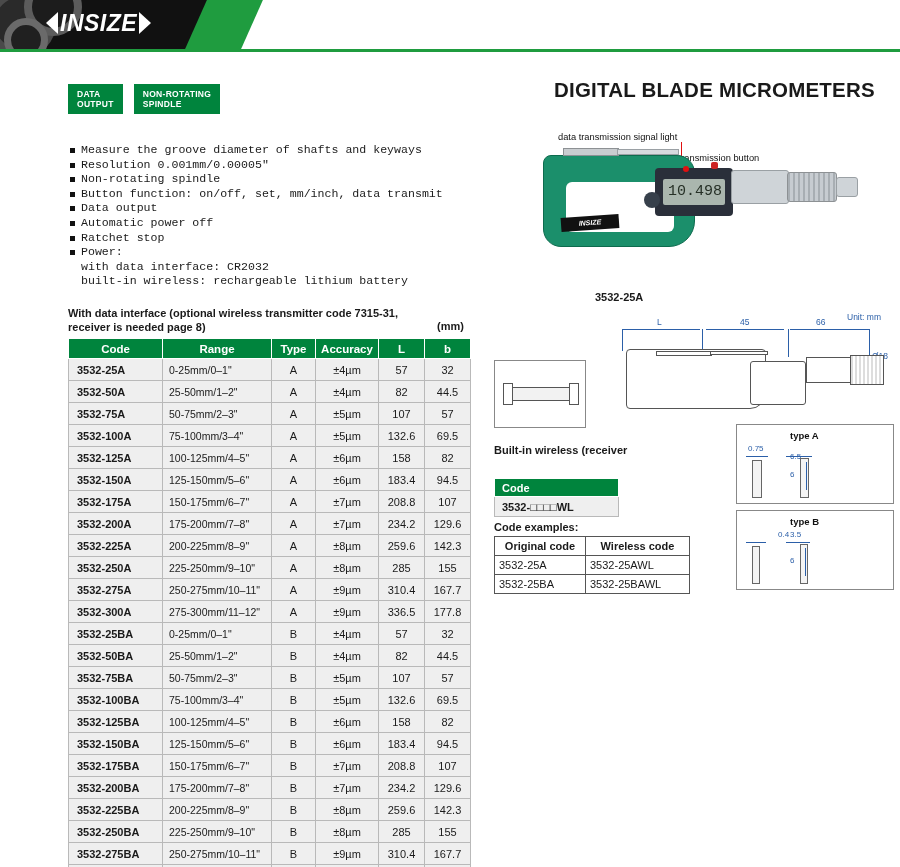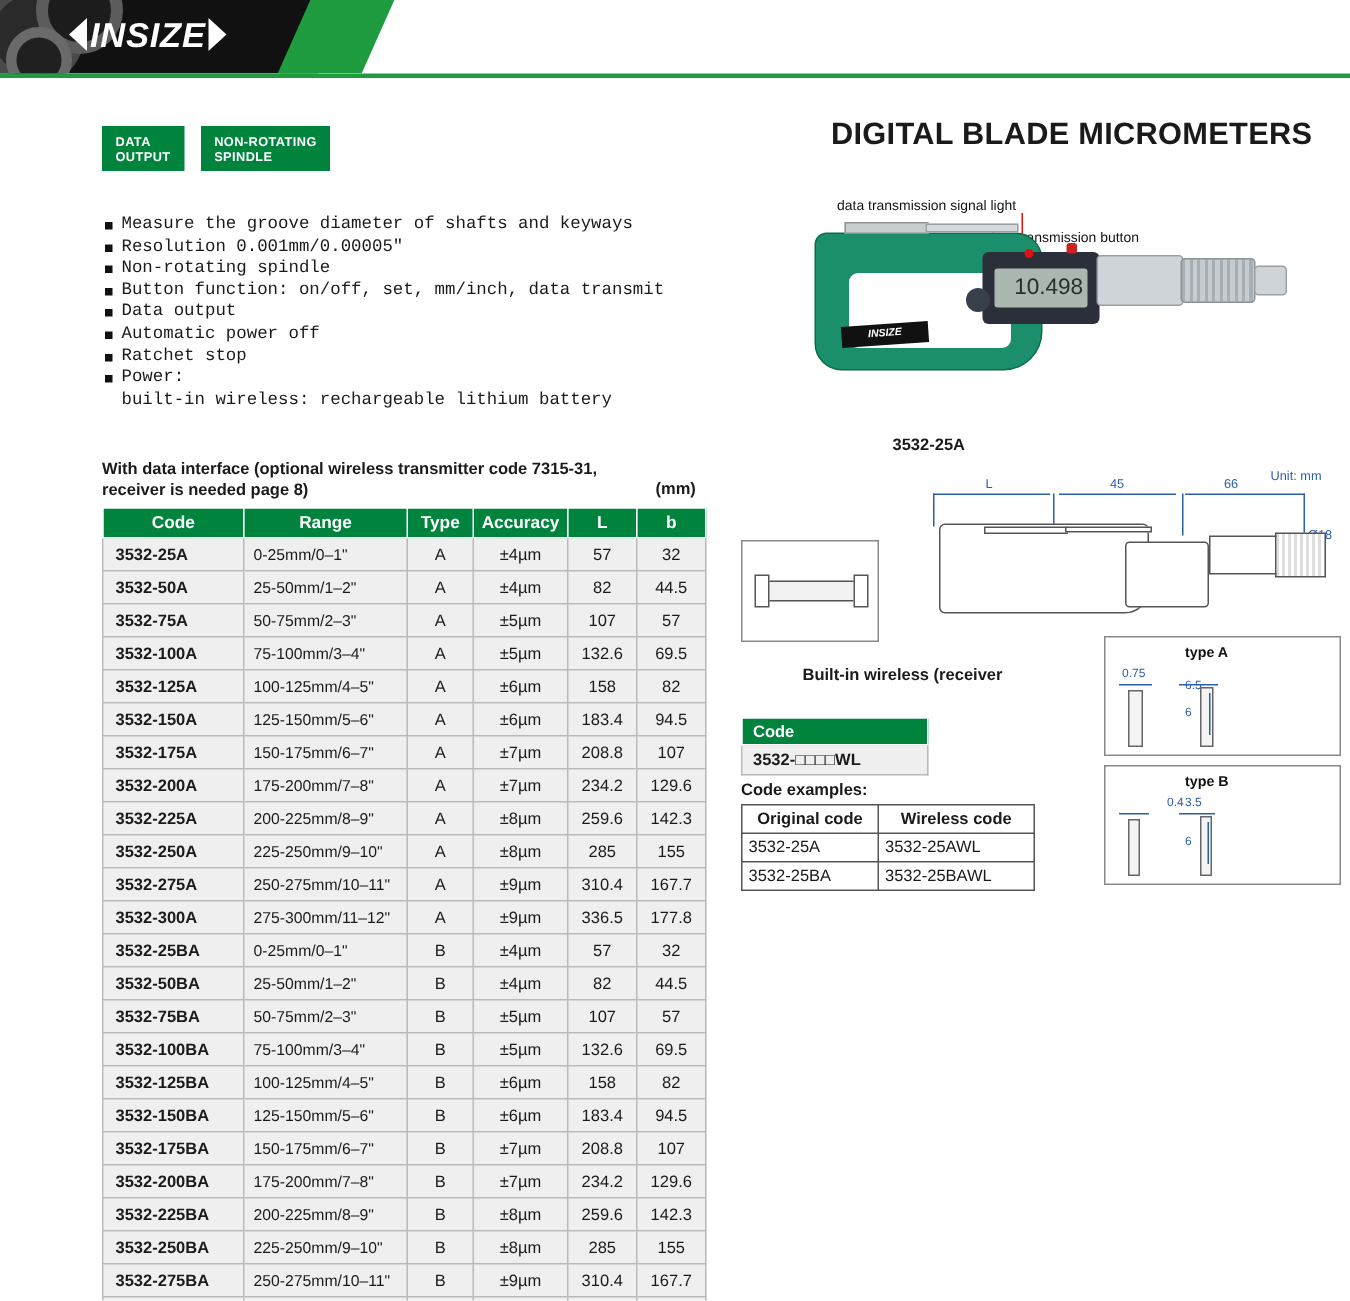--- a/index.html
+++ b/index.html
@@ -250,21 +250,21 @@
     background: #2a2f3a;
     border-radius: 4px;
   }
   .mic-lcd {
     position: absolute;
     left: 8px; top: 11px;
     width: 62px; height: 26px;
     background: #aab6ae;
     border-radius: 2px;
     color: #263026;
-    font-family: Liberation Sans, sans-serif;
+    font-family: Liberation Mono, monospace;
     font-size: 15px;
     text-align: right;
     padding-right: 3px;
     line-height: 26px;
   }
   .mic-sleeve {
     position: absolute;
     left: 226px; top: 50px;
     width: 58px; height: 34px;
     background: #cfd4d8;
@@ -372,21 +372,20 @@
   }
 
   
   .biw-title {
     position: absolute;
     left: 494px; top: 444px;
     font-size: 11px;
     font-weight: bold;
     line-height: 13.5px;
     width: 150px;
-    margin-left: 41px;
   }
   table.wl {
     position: absolute;
     left: 494px; top: 478px;
     border-collapse: collapse;
     font-size: 11px;
   }
   table.wl th {
     background: #00843d;
     color: #fff;
@@ -504,20 +503,21 @@
       <span>Automatic power off</span>
     </div>
   <div class="feature-row">
       <span class="bullet"></span>
       <span>Ratchet stop</span>
     </div>
   <div class="feature-row">
       <span class="bullet"></span>
       <span>Power:</span>
     </div>
+  <div class="sub-line">with data interface: CR2032</div>
   <div class="sub-line">built-in wireless: rechargeable lithium battery</div>
 </div>
 
 <div class="table-title">
   <div>With data interface (optional wireless transmitter code 7315-31,</div>
   <div>receiver is needed page 8)</div>
 </div>
 <div class="mm-unit">(mm)</div>
 
 <table class="spec">

